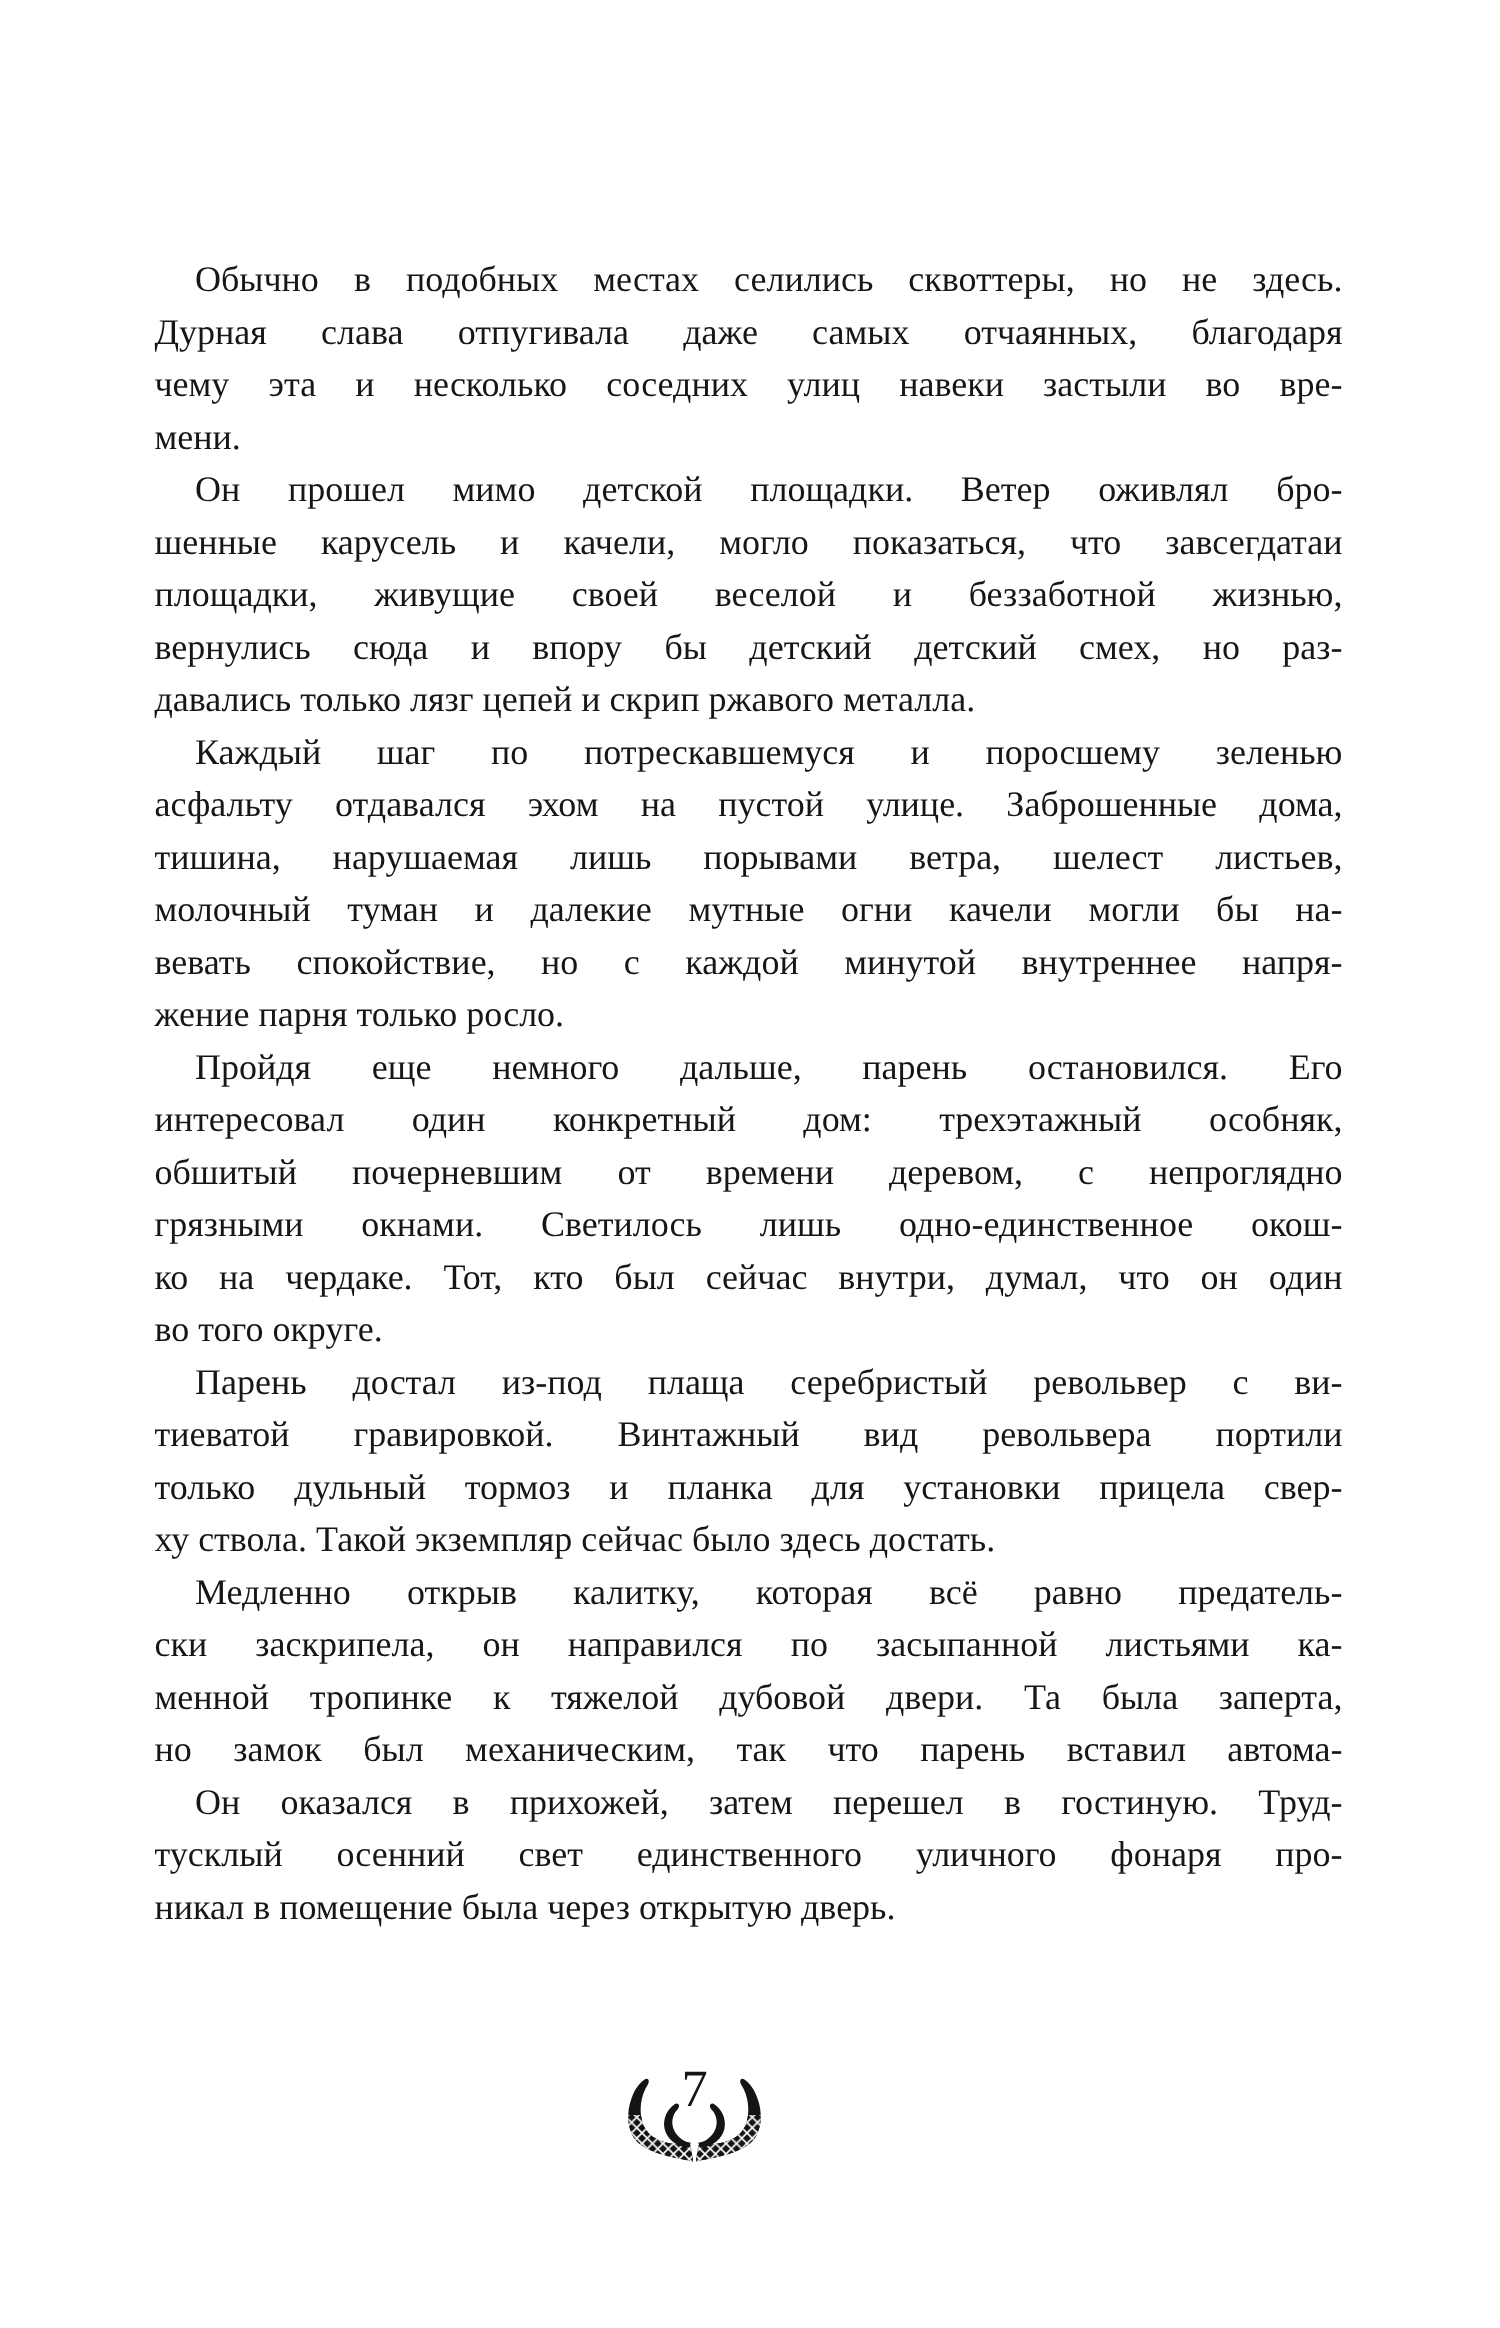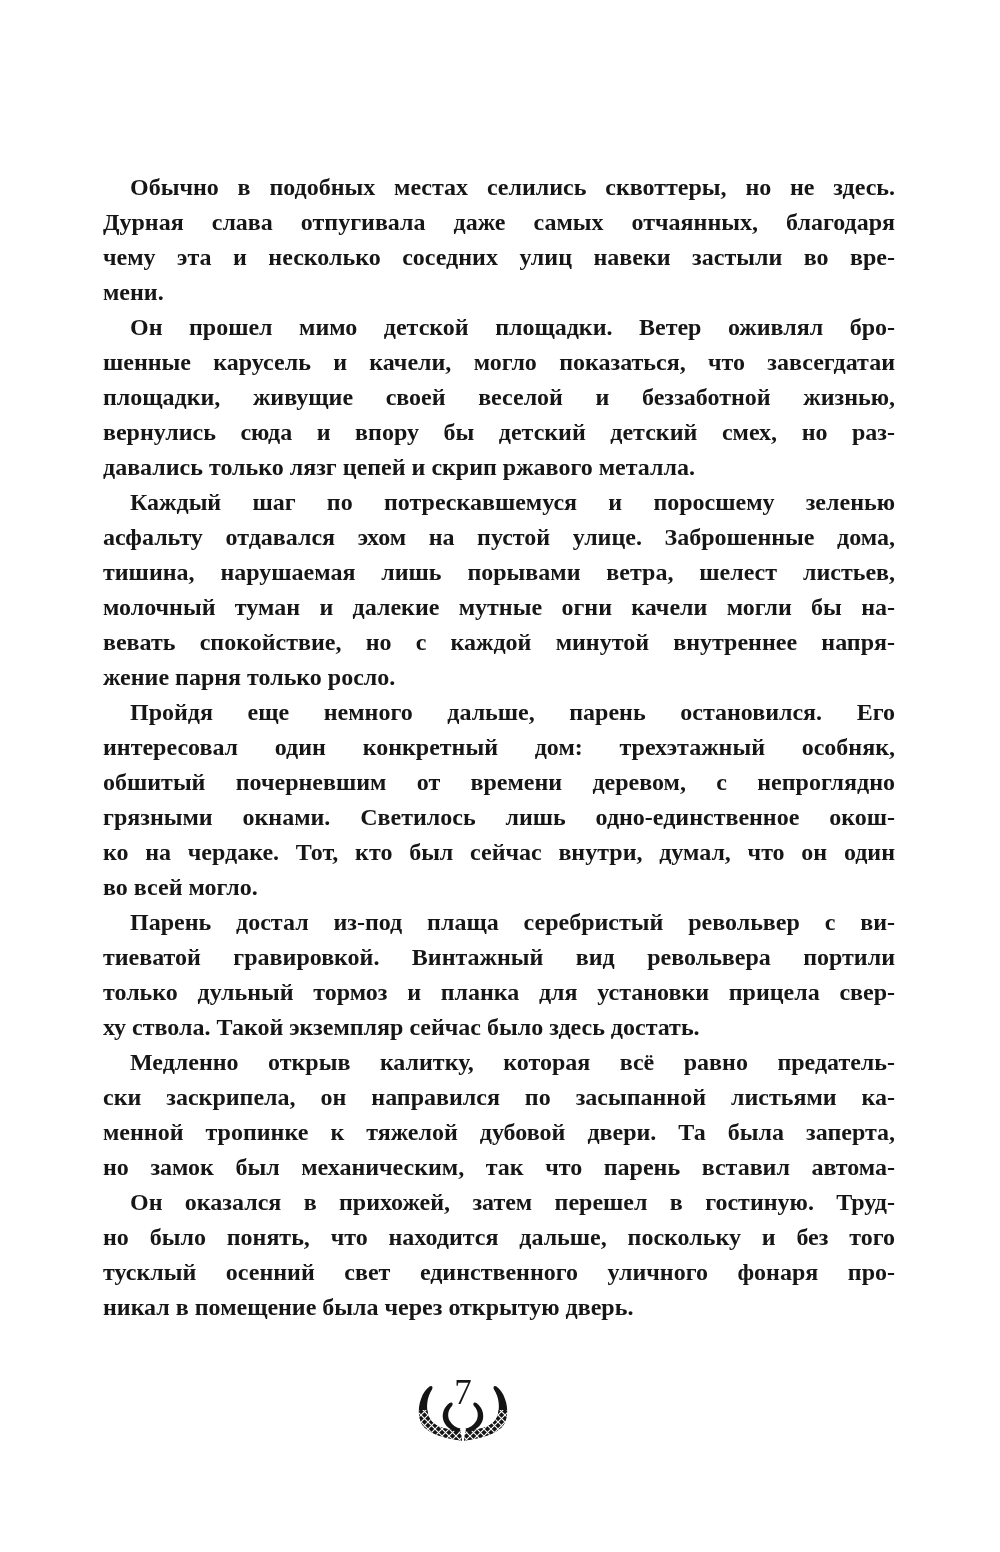--- a/index.html
+++ b/index.html
@@ -16,21 +16,20 @@
     font-family: "Liberation Serif", "DejaVu Serif", serif;
     color: #161616;
   }
   .text-block {
     position: absolute;
     left: 103px;
     top: 170px;
     width: 792px;
     font-size: 24px;
     line-height: 35px;
-    font-weight: bold;
   }
   .para { margin: 0; }
   .line {
     height: 35px;
     text-align: justify;
     text-align-last: justify;
     text-justify: inter-word;
     white-space: normal;
   }
   .line.last {
@@ -90,37 +89,36 @@
         <div class="line">молочный туман и далекие мутные огни качели могли бы на-</div>
         <div class="line">вевать спокойствие, но с каждой минутой внутреннее напря-</div>
         <div class="line last">жение парня только росло.</div>
       </div>
       <div class="para">
         <div class="line first">Пройдя еще немного дальше, парень остановился. Его</div>
         <div class="line">интересовал один конкретный дом: трехэтажный особняк,</div>
         <div class="line">обшитый почерневшим от времени деревом, с непроглядно</div>
         <div class="line">грязными окнами. Светилось лишь одно-единственное окош-</div>
         <div class="line">ко на чердаке. Тот, кто был сейчас внутри, думал, что он один</div>
-        <div class="line last">во всей могло.</div>
+        <div class="line last">во того округе.</div>
       </div>
       <div class="para">
         <div class="line first">Парень достал из-под плаща серебристый револьвер с ви-</div>
         <div class="line">тиеватой гравировкой. Винтажный вид револьвера портили</div>
         <div class="line">только дульный тормоз и планка для установки прицела свер-</div>
         <div class="line last">ху ствола. Такой экземпляр сейчас было здесь достать.</div>
       </div>
       <div class="para">
         <div class="line first">Медленно открыв калитку, которая всё равно предатель-</div>
         <div class="line">ски заскрипела, он направился по засыпанной листьями ка-</div>
         <div class="line">менной тропинке к тяжелой дубовой двери. Та была заперта,</div>
         <div class="line">но замок был механическим, так что парень вставил автома-</div>
       </div>
       <div class="para">
         <div class="line first">Он оказался в прихожей, затем перешел в гостиную. Труд-</div>
-        <div class="line">но было понять, что находится дальше, поскольку и без того</div>
         <div class="line">тусклый осенний свет единственного уличного фонаря про-</div>
         <div class="line last">никал в помещение была через открытую дверь.</div>
       </div>
     </div>
 
   <div class="folio">
     <span class="folio-num">7</span>
     <svg class="ornament" viewBox="0 0 98 66" width="98" height="66" aria-hidden="true">
       <defs>
         <pattern id="lat" width="7" height="7" patternUnits="userSpaceOnUse">

